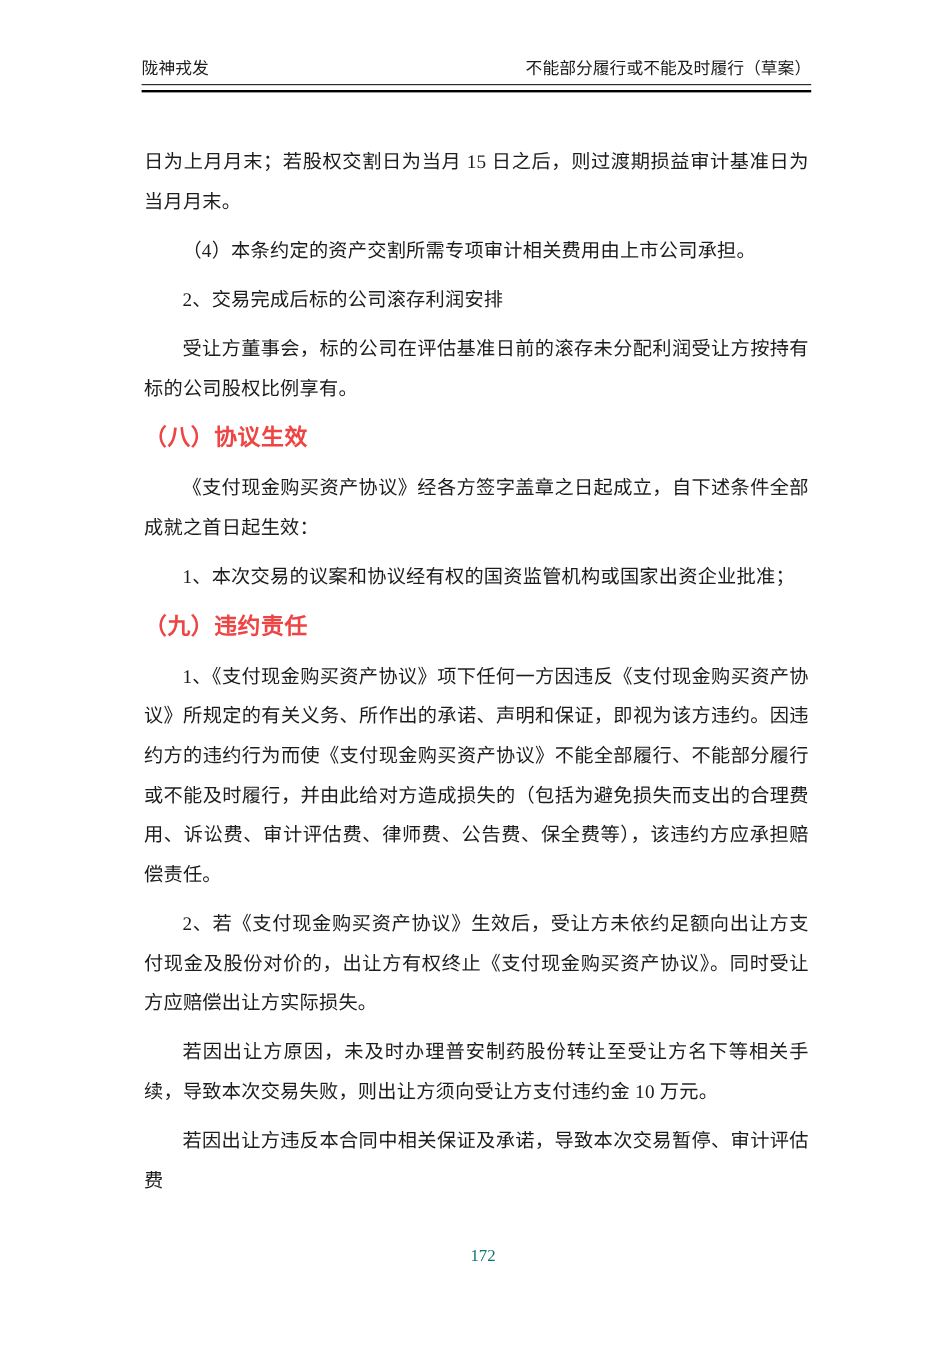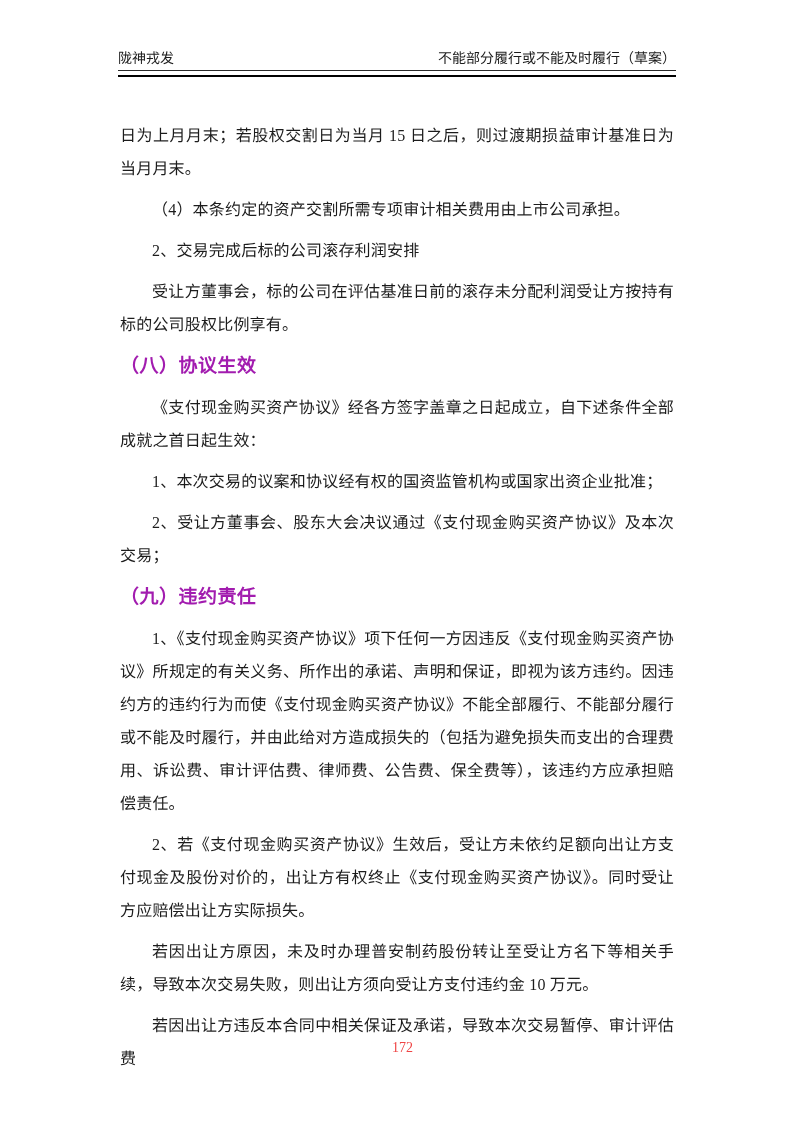--- a/index.html
+++ b/index.html
@@ -57,35 +57,35 @@
   }
   .content p.continuation {
     text-indent: 0;
     margin-top: 22px;
   }
   .content h2 {
     font-family: "Liberation Sans", "DejaVu Sans", sans-serif;
     font-weight: 700;
     font-size: 19px;
     line-height: 30px;
-    color: #a21caf;
+    color: #ef4444;
     text-align: left;
     margin: 10px 0 10px 0;
     letter-spacing: 0.5px;
   }
   
   .page-footer {
     position: absolute;
     left: 12px;
     right: 0;
     top: 1038px;
     text-align: center;
     font-size: 14px;
     line-height: 20px;
-    color: #ef4444;
+    color: #0f766e;
   }
 </style>
 </head>
 <body>
 
 <div class="page">
 
   <div class="page-header">
     <div class="header-row">
       <span>陇神戎发</span>
@@ -103,21 +103,20 @@
     <p>2、交易完成后标的公司滚存利润安排</p>
 
     <p>受让方董事会，标的公司在评估基准日前的滚存未分配利润受让方按持有标的公司股权比例享有。</p>
 
     <h2>（八）协议生效</h2>
 
     <p>《支付现金购买资产协议》经各方签字盖章之日起成立，自下述条件全部成就之首日起生效：</p>
 
     <p>1、本次交易的议案和协议经有权的国资监管机构或国家出资企业批准；</p>
 
-    <p>2、受让方董事会、股东大会决议通过《支付现金购买资产协议》及本次交易；</p>
 
     <h2>（九）违约责任</h2>
 
     <p>1、《支付现金购买资产协议》项下任何一方因违反《支付现金购买资产协议》所规定的有关义务、所作出的承诺、声明和保证，即视为该方违约。因违约方的违约行为而使《支付现金购买资产协议》不能全部履行、不能部分履行或不能及时履行，并由此给对方造成损失的（包括为避免损失而支出的合理费用、诉讼费、审计评估费、律师费、公告费、保全费等），该违约方应承担赔偿责任。</p>
 
     <p>2、若《支付现金购买资产协议》生效后，受让方未依约足额向出让方支付现金及股份对价的，出让方有权终止《支付现金购买资产协议》。同时受让方应赔偿出让方实际损失。</p>
 
     <p>若因出让方原因，未及时办理普安制药股份转让至受让方名下等相关手续，导致本次交易失败，则出让方须向受让方支付违约金 10 万元。</p>
 
     <p>若因出让方违反本合同中相关保证及承诺，导致本次交易暂停、审计评估费</p>

